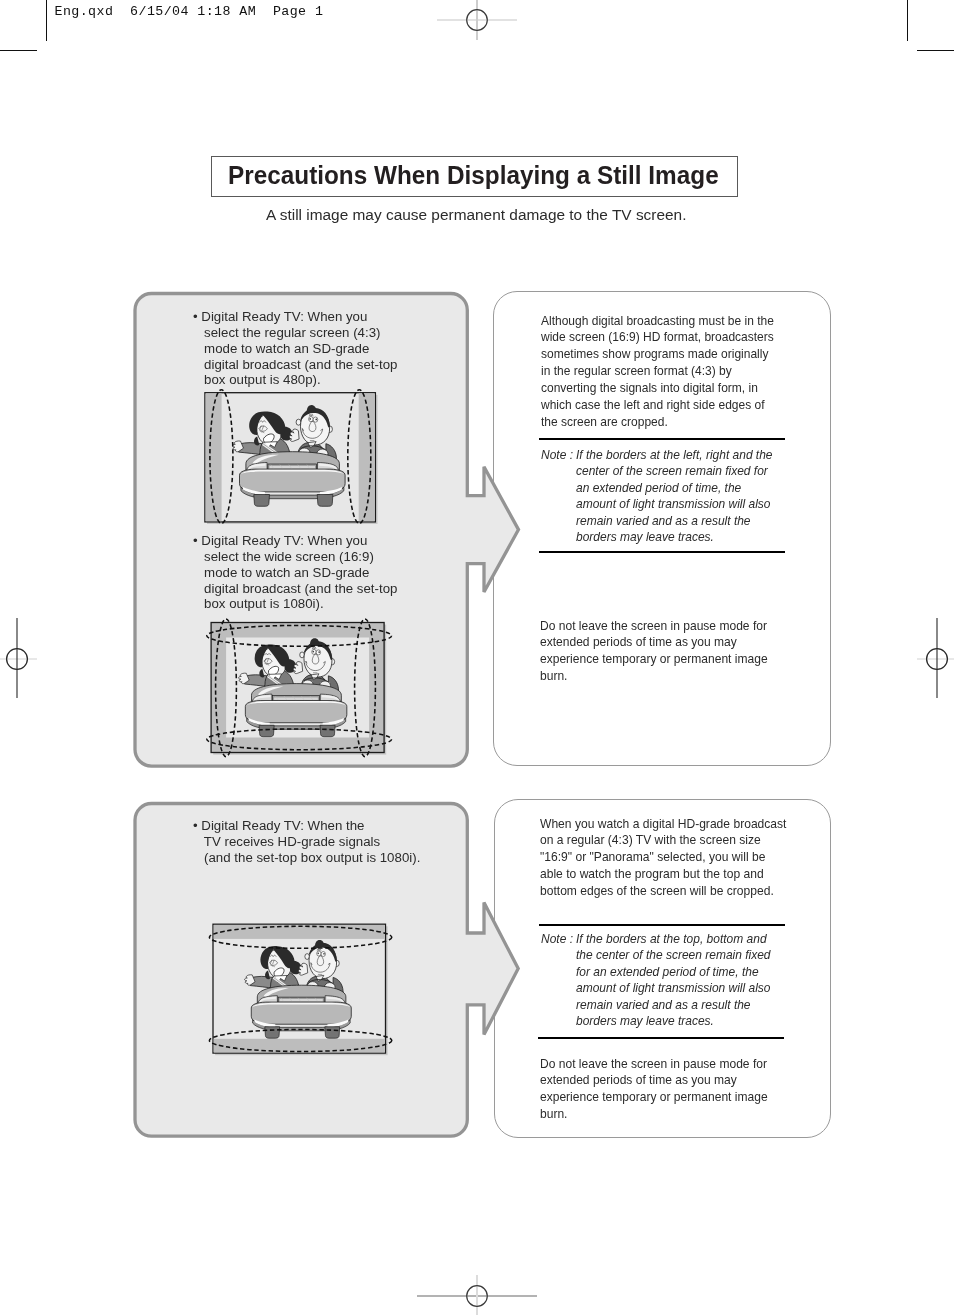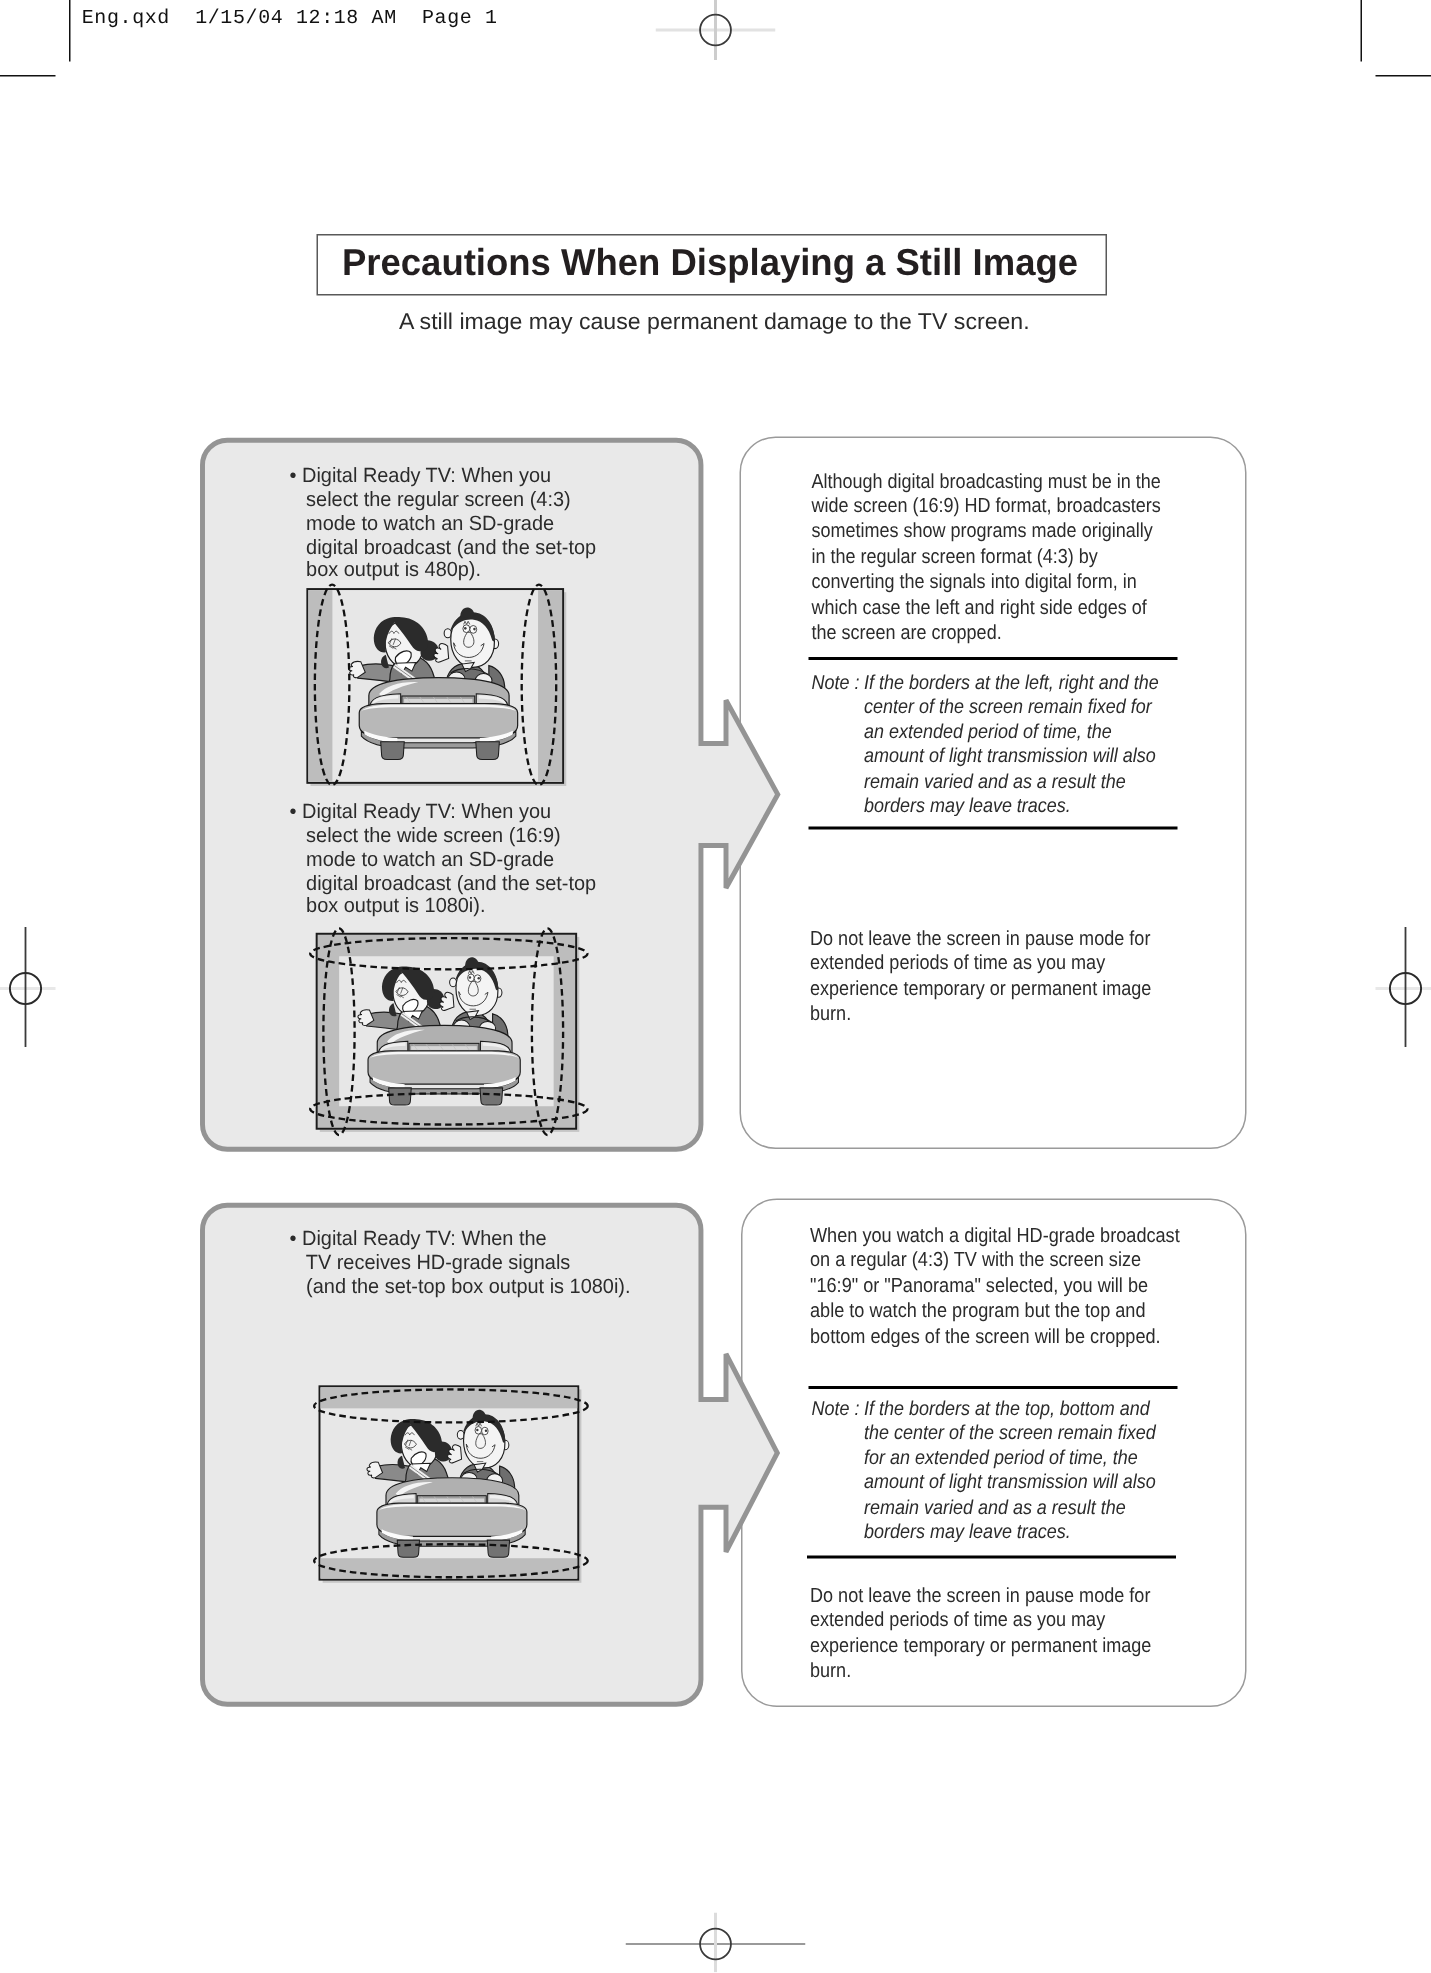--- a/index.html
+++ b/index.html
@@ -56,21 +56,21 @@
     <circle cx="40" cy="41" r="10.4" fill="none" stroke="#2a2a2a" stroke-width="1.3"></circle>
   </svg>
 
   <svg style="position:absolute;left:417px;top:1275px;" width="120" height="40" viewBox="0 0 120 40">
     <line x1="0" y1="21" x2="120" y2="21" stroke="#9a9a9a" stroke-width="1.3"></line>
     <line x1="60" y1="0" x2="60" y2="40" stroke="#dcdcdc" stroke-width="2"></line>
     <circle cx="60" cy="21" r="10.3" fill="none" stroke="#3a3a3a" stroke-width="1.2"></circle>
   </svg>
 </div>
 
-<div id="slug" style="left:54.5px;top:4.3px;">Eng.qxd  1/15/04 12:18 AM  Page 1</div>
+<div id="slug" style="left:54.5px;top:4.3px;">Eng.qxd  6/15/04 1:18 AM  Page 1</div>
 
 <div id="title-box" style="left:211px;top:156px;width:527px;height:41px;"></div>
 <div id="title-text" style="left:228.2px;top:160.9px;font-size:25px;transform:scaleX(0.973);transform-origin:left top;">Precautions When Displaying a Still Image</div>
 <div id="subtitle" style="left:266.2px;top:206.2px;font-size:15.2px;transform:scaleX(1.015);transform-origin:left top;">A still image may cause permanent damage to the TV screen.</div>
 
 <div class="panel-right" style="left:493.3px;top:291.2px;width:337.7px;height:474.4px;"></div>
 <svg class="panelsvg" style="left:0;top:0;" width="954" height="1315" viewBox="0 0 954 1315">
   <path d="M151.5,293.5 H450.8 A16.5,16.5 0 0 1 467.3,310.0 V495.6 H484.0 V466.8 L518.5,529.6 L484.0,592.0 V563.6 H467.3 V749.6 A16.5,16.5 0 0 1 450.8,766.1 H151.5 A16.5,16.5 0 0 1 135.0,749.6 V310.0 A16.5,16.5 0 0 1 151.5,293.5 Z" fill="#e9e9e9" stroke="#949494" stroke-width="3.3" stroke-linejoin="miter"></path>
 </svg>
 

